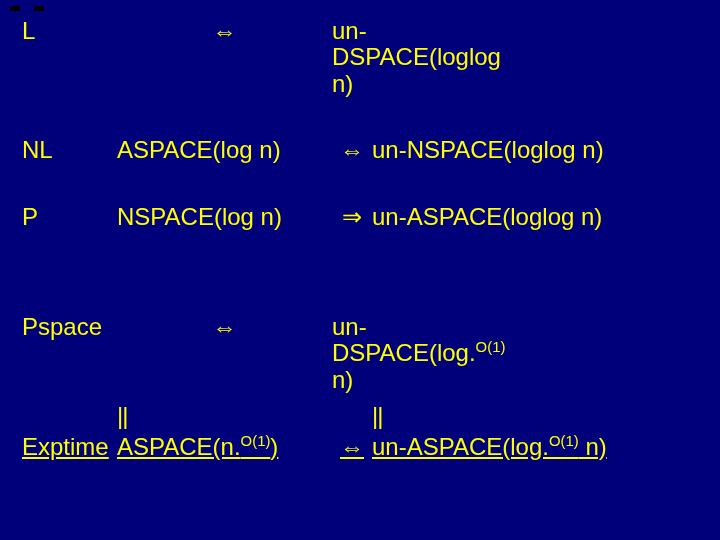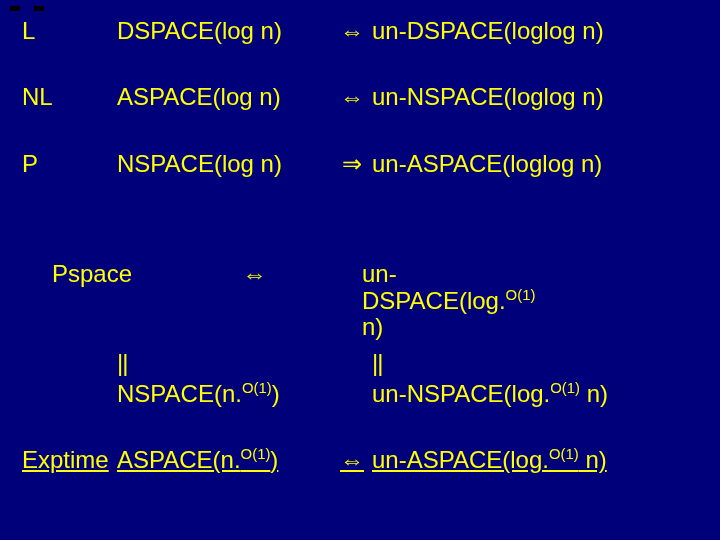--- a/index.html
+++ b/index.html
@@ -17,21 +17,21 @@
     padding: 18px 18px 18px 22px;
     font-size: 24px;
     line-height: 1.1;
   }
   .row {
     display: grid;
     grid-template-columns: 95px 215px 40px 360px;
     align-items: start;
     margin-bottom: 40px;
   }
-  .row.tight { margin-bottom: 10px; margin-left: 30px; }
+  .row.tight { margin-bottom: 10px; }
   .row.last { margin-bottom: 0; text-decoration: underline; }
   .gap { height: 44px; }
   .col-class { color: #ffff00; }
   .col-left  { color: #ffff00; }
   .col-arrow { color: #ffff00; text-align: center; }
   .col-right { color: #ffff00; }
   sup {
     font-size: 0.62em;
     vertical-align: super;
     line-height: 0;
@@ -66,21 +66,20 @@
 <div class="wrap">
   <div class="dots">
     <div class="dot"></div>
       <div class="dot"></div>
   </div>
 
   <div class="slide">
 
     <div class="row">
       <div class="col-class">L</div>
-      <div class="col-left">DSPACE(log n)</div>
       <div class="col-arrow">⇔</div>
       <div class="col-right">un-DSPACE(loglog n)</div>
     </div>
 
     <div class="row">
       <div class="col-class">NL</div>
       <div class="col-left">ASPACE(log n)</div>
       <div class="col-arrow">⇔</div>
       <div class="col-right">un-NSPACE(loglog n)</div>
     </div>
@@ -98,26 +97,20 @@
       <div class="col-class">Pspace</div>
       <div class="col-arrow">⇔</div>
       <div class="col-right">un-DSPACE(log.<sup>O(1)</sup> n)</div>
     </div>
     <div class="sub-row">
       <div></div>
       <div class="col-left bars">||</div>
       <div></div>
       <div class="col-right bars">||</div>
     </div>
-    <div class="row">
-      <div></div>
-      <div class="col-left">NSPACE(n.<sup>O(1)</sup>)</div>
-      <div></div>
-      <div class="col-right">un-NSPACE(log.<sup>O(1)</sup> n)</div>
-    </div>
 
     <div class="row last">
       <div class="col-class">Exptime</div>
       <div class="col-left">ASPACE(n.<sup>O(1)</sup>)</div>
       <div class="col-arrow">⇔</div>
       <div class="col-right">un-ASPACE(log.<sup>O(1)</sup> n)</div>
     </div>
 
   </div>
 </div>

